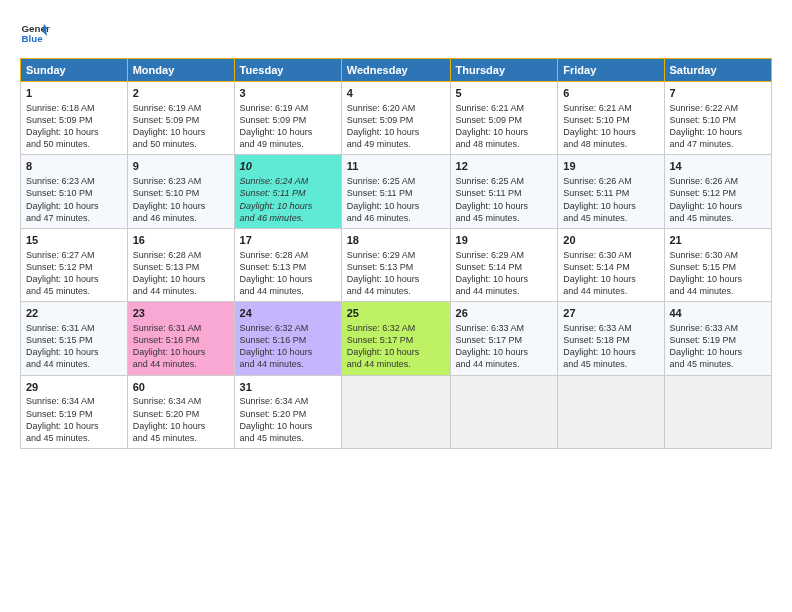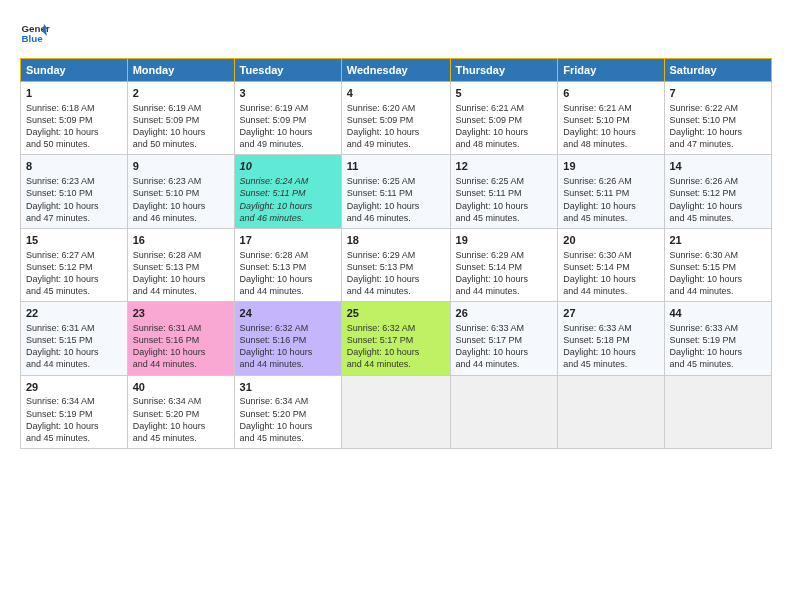--- a/index.html
+++ b/index.html
@@ -148,21 +148,21 @@
           <td style="background-color: rgb(245, 248, 253); margin-left: 32px;"><span class="day-number">22</span><span>Sunrise: 6:31 AM<br>Sunset: 5:15 PM<br>Daylight: 10 hours<br>and 44 minutes.</span></td>
           <td style="background-color: #f9a8d4;"><span class="day-number">23</span><span>Sunrise: 6:31 AM<br>Sunset: 5:16 PM<br>Daylight: 10 hours<br>and 44 minutes.</span></td>
           <td style="background-color: #c4b5fd;"><span class="day-number">24</span><span>Sunrise: 6:32 AM<br>Sunset: 5:16 PM<br>Daylight: 10 hours<br>and 44 minutes.</span></td>
           <td style="background-color: #bef264;"><span class="day-number">25</span><span>Sunrise: 6:32 AM<br>Sunset: 5:17 PM<br>Daylight: 10 hours<br>and 44 minutes.</span></td>
           <td style="background-color: rgb(245, 248, 253);"><span class="day-number">26</span><span>Sunrise: 6:33 AM<br>Sunset: 5:17 PM<br>Daylight: 10 hours<br>and 44 minutes.</span></td>
           <td style="background-color: rgb(245, 248, 253);"><span class="day-number">27</span><span>Sunrise: 6:33 AM<br>Sunset: 5:18 PM<br>Daylight: 10 hours<br>and 45 minutes.</span></td>
           <td style="background-color: rgb(245, 248, 253);"><span class="day-number">44</span><span>Sunrise: 6:33 AM<br>Sunset: 5:19 PM<br>Daylight: 10 hours<br>and 45 minutes.</span></td>
         </tr>
         <tr>
           <td><span class="day-number">29</span><span>Sunrise: 6:34 AM<br>Sunset: 5:19 PM<br>Daylight: 10 hours<br>and 45 minutes.</span></td>
-          <td><span class="day-number">40</span><span>Sunrise: 6:34 AM<br>Sunset: 5:20 PM<br>Daylight: 10 hours<br>and 45 minutes.</span></td>
+          <td><span class="day-number">60</span><span>Sunrise: 6:34 AM<br>Sunset: 5:20 PM<br>Daylight: 10 hours<br>and 45 minutes.</span></td>
           <td><span class="day-number">31</span><span>Sunrise: 6:34 AM<br>Sunset: 5:20 PM<br>Daylight: 10 hours<br>and 45 minutes.</span></td>
           <td class="empty-cell" style="background-color: rgb(240, 240, 240);"></td>
           <td class="empty-cell" style="background-color: rgb(240, 240, 240);"></td>
           <td class="empty-cell" style="background-color: rgb(240, 240, 240);"></td>
           <td class="empty-cell" style="background-color: rgb(240, 240, 240);"></td>
         </tr>
       </tbody>
   </table>
 </div>
 

